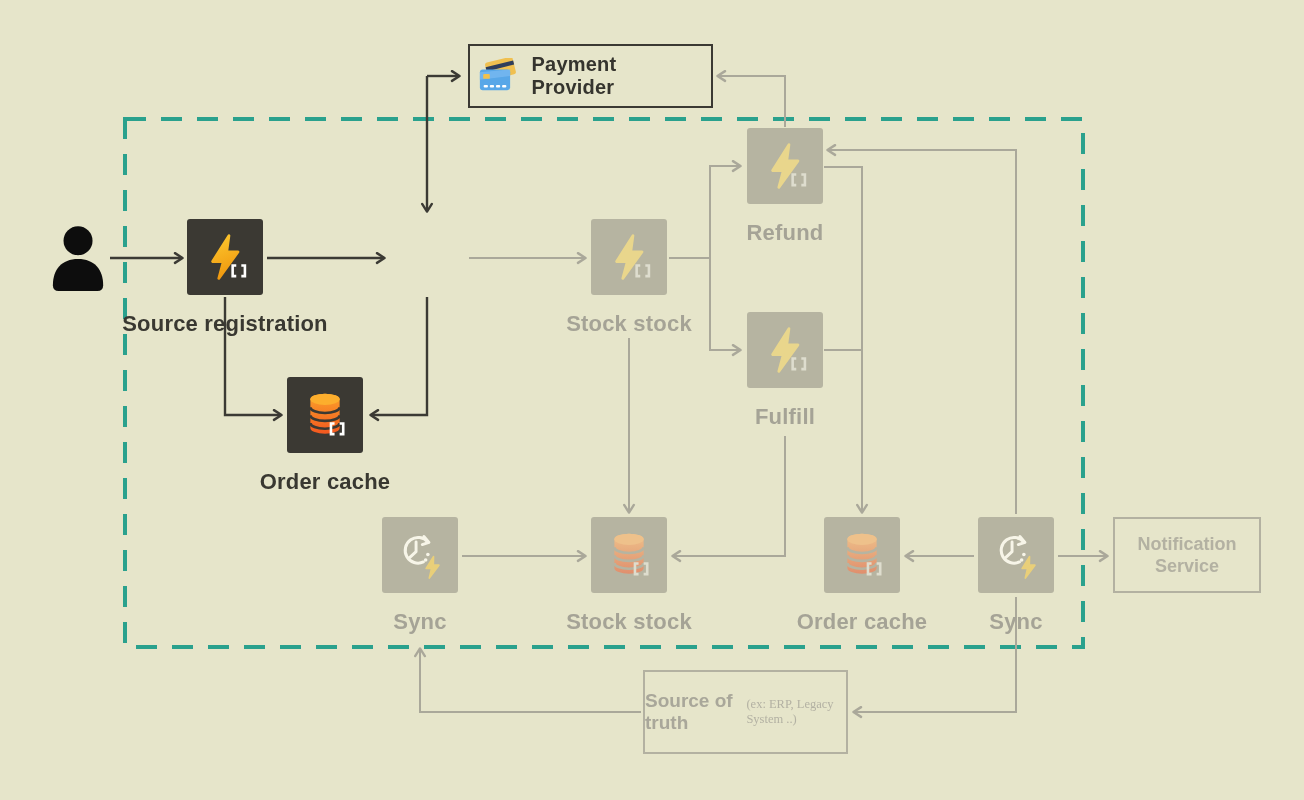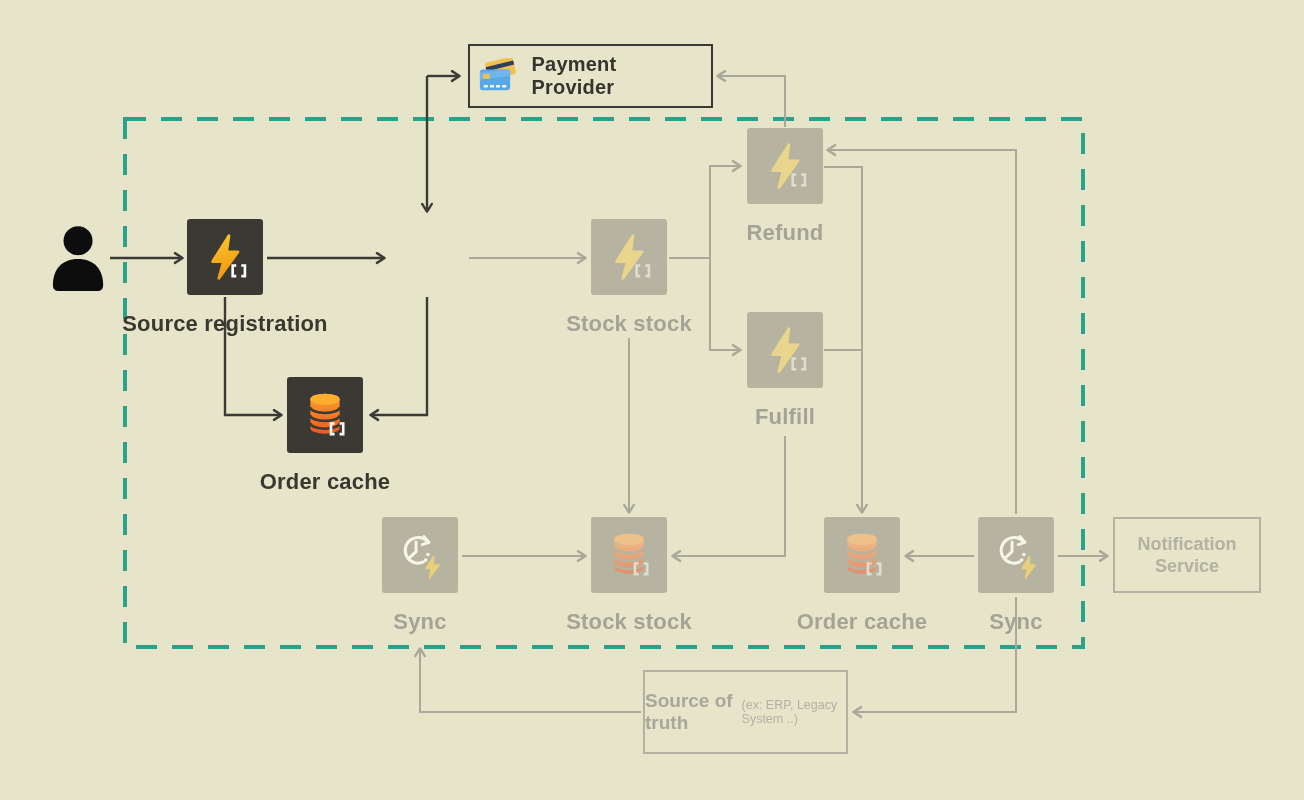--- a/index.html
+++ b/index.html
@@ -26,21 +26,21 @@
 
   
   .extbox{position:absolute;box-sizing:border-box;display:flex;align-items:center;justify-content:center;}
   .pp{left:468px;top:44px;width:245px;height:64px;border:2px solid #3b3933;gap:12px;padding:8px 8px;}
   .pp .pplabel{font-size:20px;font-weight:700;color:#35342e;letter-spacing:.2px;}
   .ns{left:1113px;top:517px;width:148px;height:76px;border:2px solid #b3b1a1;
       flex-direction:column;line-height:1.25;}
   .ns span{font-size:18px;font-weight:700;color:#b3b1a2;}
   .sot{left:643px;top:670px;width:205px;height:84px;border:2px solid #b3b1a1;flex-direction:row;gap:5px;}
   .sot .t1{font-size:19px;font-weight:700;color:#a9a79a;}
-  .sot .t2{font-size:12.5px;color:#b3b1a3;}
+  .sot .t2{font-size:12.5px;color:#b3b1a3;font-family:Liberation Serif, serif;}
 
   .person{position:absolute;left:50px;top:223px;width:58px;height:74px;}
 </style>
 </head>
 <body>
 
 <div class="stage">
 
   <svg class="defs" aria-hidden="true">
     <defs>

